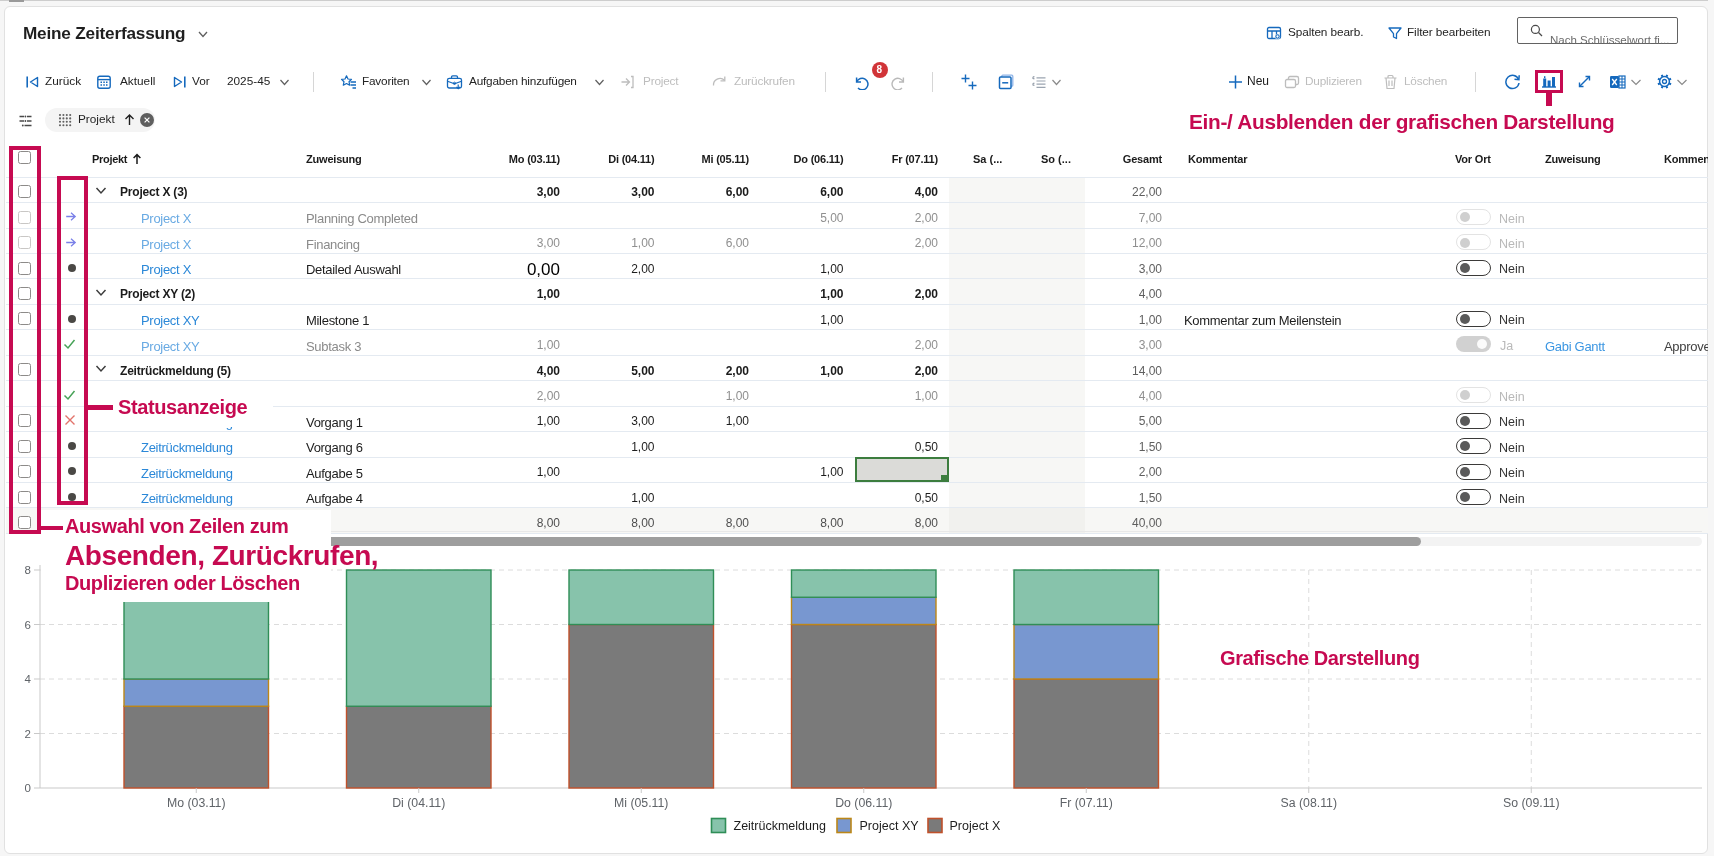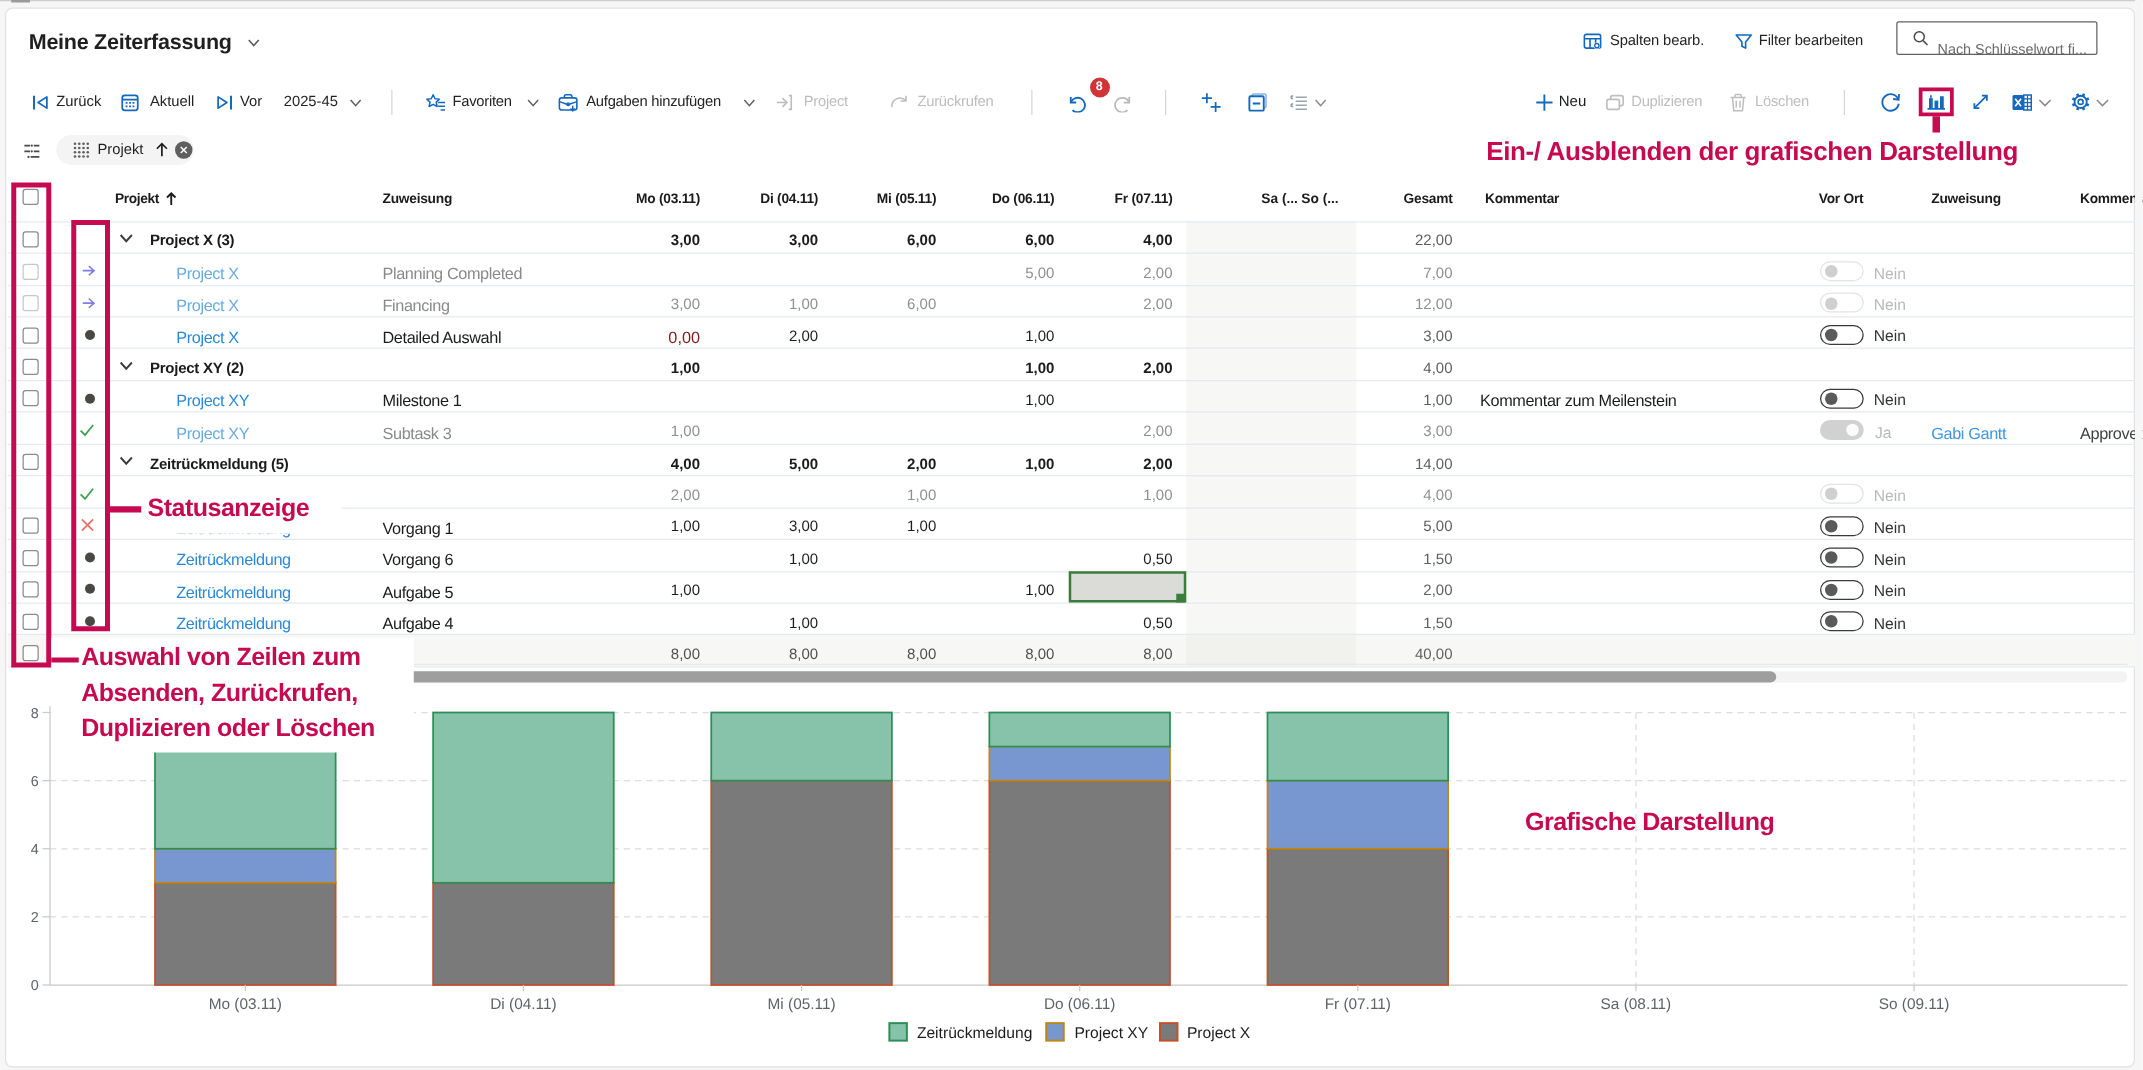--- a/index.html
+++ b/index.html
@@ -213,21 +213,21 @@
 <div style="position:absolute;left:92px;top:152.6px;font-size:11px;color:#1b1b1b;font-weight:700;white-space:nowrap;line-height:12.8px;letter-spacing:-0.3px">Projekt</div>
 <svg style="position:absolute;left:131px;top:153px" width="12" height="12" viewBox="0 0 12 12" fill="none">
     <path d="M6 11 V2 M2.6 5 L6 1.6 L9.4 5" stroke="#1b1b1b" stroke-width="1.5"></path>
   </svg>
 <div style="position:absolute;left:306px;top:152.6px;font-size:11px;color:#1b1b1b;font-weight:700;white-space:nowrap;line-height:12.8px;letter-spacing:-0.2px">Zuweisung</div>
 <div style="position:absolute;right:1154px;top:152.6px;font-size:11px;color:#1b1b1b;font-weight:700;white-space:nowrap;line-height:12.8px;letter-spacing:-0.2px">Mo (03.11)</div>
 <div style="position:absolute;right:1059.5px;top:152.6px;font-size:11px;color:#1b1b1b;font-weight:700;white-space:nowrap;line-height:12.8px;letter-spacing:-0.2px">Di (04.11)</div>
 <div style="position:absolute;right:965px;top:152.6px;font-size:11px;color:#1b1b1b;font-weight:700;white-space:nowrap;line-height:12.8px;letter-spacing:-0.2px">Mi (05.11)</div>
 <div style="position:absolute;right:870.5px;top:152.6px;font-size:11px;color:#1b1b1b;font-weight:700;white-space:nowrap;line-height:12.8px;letter-spacing:-0.2px">Do (06.11)</div>
 <div style="position:absolute;right:776px;top:152.6px;font-size:11px;color:#1b1b1b;font-weight:700;white-space:nowrap;line-height:12.8px;letter-spacing:-0.2px">Fr (07.11)</div>
-<div style="position:absolute;left:973px;top:152.6px;font-size:11px;color:#1b1b1b;font-weight:700;white-space:nowrap;line-height:12.8px;margin-left:36px;">Sa (...</div>
+<div style="position:absolute;left:973px;top:152.6px;font-size:11px;color:#1b1b1b;font-weight:700;white-space:nowrap;line-height:12.8px;">Sa (...</div>
 <div style="position:absolute;left:1041px;top:152.6px;font-size:11px;color:#1b1b1b;font-weight:700;white-space:nowrap;line-height:12.8px;">So (...</div>
 <div style="position:absolute;right:552px;top:152.6px;font-size:11px;color:#1b1b1b;font-weight:700;white-space:nowrap;line-height:12.8px;letter-spacing:-0.2px">Gesamt</div>
 <div style="position:absolute;left:1188px;top:152.6px;font-size:11px;color:#1b1b1b;font-weight:700;white-space:nowrap;line-height:12.8px;letter-spacing:-0.2px">Kommentar</div>
 <div style="position:absolute;left:1455px;top:152.6px;font-size:11px;color:#1b1b1b;font-weight:700;white-space:nowrap;line-height:12.8px;letter-spacing:-0.2px">Vor Ort</div>
 <div style="position:absolute;left:1545px;top:152.6px;font-size:11px;color:#1b1b1b;font-weight:700;white-space:nowrap;line-height:12.8px;letter-spacing:-0.2px">Zuweisung</div>
 <div style="position:absolute;left:1664px;top:152.6px;font-size:11px;color:#1b1b1b;font-weight:700;white-space:nowrap;line-height:12.8px;letter-spacing:-0.2px">Kommentar</div>
 <div style="position:absolute;left:17.5px;top:151px;width:13px;height:13px;border:1.5px solid #8d8b89;border-radius:2.5px;background:#fff"></div>
 <div style="position:absolute;left:17.5px;top:185.1px;width:13px;height:13px;border:1.5px solid #8d8b89;border-radius:2.5px;background:#fff"></div>
 <svg style="position:absolute;left:95px;top:186.325px" width="12" height="10" viewBox="0 0 12 10" fill="none">
     <path d="M1.5 2 L6 7 L10.5 2" stroke="#3d3d3d" stroke-width="1.5"></path>
@@ -262,21 +262,21 @@
 <div style="position:absolute;right:965px;top:237.3px;font-size:12px;color:#8f8f8f;font-weight:400;white-space:nowrap;line-height:13.9px;">6,00</div>
 <div style="position:absolute;right:776px;top:237.3px;font-size:12px;color:#8f8f8f;font-weight:400;white-space:nowrap;line-height:13.9px;">2,00</div>
 <div style="position:absolute;right:552px;top:237.3px;font-size:12px;color:#8f8f8f;font-weight:400;white-space:nowrap;line-height:13.9px;">12,00</div>
 <div style="position:absolute;left:1456px;top:234.4px;width:35px;height:16px;border:1.2px solid #e3e3e3;border-radius:8px;background:#fff"></div>
 <div style="position:absolute;left:1459.5px;top:237.5px;width:10px;height:10px;border-radius:50%;background:#cfcfcf"></div>
 <div style="position:absolute;left:1499px;top:237.0px;font-size:12.5px;color:#b9b9b9;font-weight:400;white-space:nowrap;line-height:14.5px;">Nein</div>
 <div style="position:absolute;left:17.5px;top:261.5px;width:13px;height:13px;border:1.5px solid #8d8b89;border-radius:2.5px;background:#fff"></div>
 <div style="position:absolute;left:67.5px;top:263.7px;width:8px;height:8px;border-radius:50%;background:#4a4845"></div>
 <div style="position:absolute;left:141px;top:262.1px;font-size:13px;color:#2b88d8;font-weight:400;white-space:nowrap;line-height:15.1px;letter-spacing:-0.3px">Project X</div>
 <div style="position:absolute;left:306px;top:262.1px;font-size:13px;color:#1d1d1d;font-weight:400;white-space:nowrap;line-height:15.1px;letter-spacing:-0.3px">Detailed Auswahl</div>
-<div style="position:absolute;right:1154px;top:262.7px;font-size:13px;color:#7f1d1d;font-weight:400;white-space:nowrap;line-height:13.9px;">0,00</div>
+<div style="position:absolute;right:1154px;top:262.7px;font-size:17px;color:#000000;font-weight:400;white-space:nowrap;line-height:13.9px;">0,00</div>
 <div style="position:absolute;right:1059.5px;top:262.7px;font-size:12px;color:#1d1d1d;font-weight:400;white-space:nowrap;line-height:13.9px;">2,00</div>
 <div style="position:absolute;right:870.5px;top:262.7px;font-size:12px;color:#1d1d1d;font-weight:400;white-space:nowrap;line-height:13.9px;">1,00</div>
 <div style="position:absolute;right:552px;top:262.7px;font-size:12px;color:#5f5f5f;font-weight:400;white-space:nowrap;line-height:13.9px;">3,00</div>
 <div style="position:absolute;left:1456px;top:259.9px;width:35px;height:16px;border:1.2px solid #3b3a39;border-radius:8px;background:#fff"></div>
 <div style="position:absolute;left:1459.5px;top:263.0px;width:10px;height:10px;border-radius:50%;background:#5a5a5a"></div>
 <div style="position:absolute;left:1499px;top:262.4px;font-size:12.5px;color:#333;font-weight:400;white-space:nowrap;line-height:14.5px;">Nein</div>
 <div style="position:absolute;left:17.5px;top:286.9px;width:13px;height:13px;border:1.5px solid #8d8b89;border-radius:2.5px;background:#fff"></div>
 <svg style="position:absolute;left:95px;top:288.125px" width="12" height="10" viewBox="0 0 12 10" fill="none">
     <path d="M1.5 2 L6 7 L10.5 2" stroke="#3d3d3d" stroke-width="1.5"></path>
   </svg>
@@ -438,18 +438,18 @@
     <text x="949.5" y="830" font-size="12.5" fill="#1d1d1d" font-family="Liberation Sans">Project X</text>
   </svg>
 <div style="position:absolute;left:9px;top:146px;width:32px;height:388px;border:4.5px solid #C60A51"></div>
 <div style="position:absolute;left:56.5px;top:176px;width:31.5px;height:328.5px;border:4.5px solid #C60A51"></div>
 <div style="position:absolute;left:113px;top:392px;width:160px;height:35px;background:#fff"></div>
 <div style="position:absolute;left:88px;top:405px;width:25px;height:4.5px;background:#C60A51"></div>
 <div style="position:absolute;left:118px;top:395.9px;font-size:20px;color:#C60A51;font-weight:700;white-space:nowrap;line-height:23.2px;letter-spacing:-0.4px">Statusanzeige</div>
 <div style="position:absolute;left:41px;top:510px;width:290px;height:92px;background:#fff"></div>
 <div style="position:absolute;left:41px;top:525.5px;width:22px;height:4.5px;background:#C60A51"></div>
 <div style="position:absolute;left:65px;top:515.4px;font-size:20px;color:#C60A51;font-weight:700;white-space:nowrap;line-height:23.2px;letter-spacing:-0.4px">Auswahl von Zeilen zum</div>
-<div style="position:absolute;left:65px;top:543.9px;font-size:20px;color:#C60A51;font-weight:700;white-space:nowrap;line-height:23.2px;letter-spacing:-0.4px">Absenden, Zurückrufen,</div>
+<div style="position:absolute;left:65px;top:543.9px;font-size:28px;color:#C60A51;font-weight:700;white-space:nowrap;line-height:23.2px;letter-spacing:-0.4px">Absenden, Zurückrufen,</div>
 <div style="position:absolute;left:65px;top:572.4px;font-size:20px;color:#C60A51;font-weight:700;white-space:nowrap;line-height:23.2px;letter-spacing:-0.4px">Duplizieren oder Löschen</div>
 <div style="position:absolute;left:1534.5px;top:69.5px;width:28px;height:23.5px;border:3.5px solid #C60A51"></div>
 <div style="position:absolute;left:1545.5px;top:93px;width:6px;height:13px;background:#C60A51"></div>
 <div style="position:absolute;left:1189px;top:109.9px;font-size:20.8px;color:#C60A51;font-weight:700;white-space:nowrap;line-height:24.1px;letter-spacing:-0.3px">Ein-/ Ausblenden der grafischen Darstellung</div>
 <div style="position:absolute;left:1220px;top:647.4px;font-size:20px;color:#C60A51;font-weight:700;white-space:nowrap;line-height:23.2px;letter-spacing:-0.4px">Grafische Darstellung</div>
 <div style="position:absolute;left:1708px;top:0;width:6px;height:856px;background:#f6f6f6"></div>
 </body></html>

